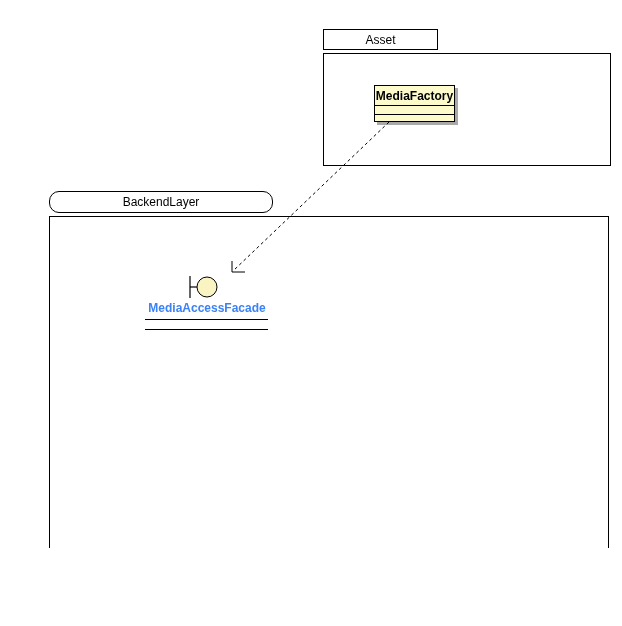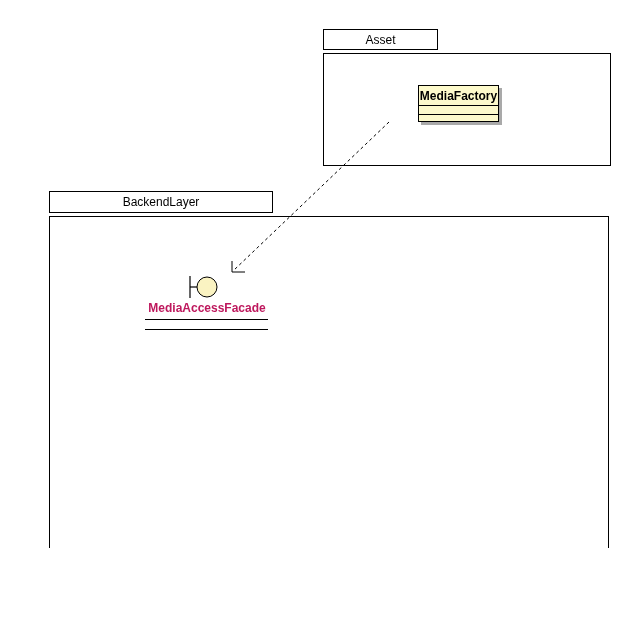--- a/index.html
+++ b/index.html
@@ -32,34 +32,33 @@
     font-size: 12px;
     color: #000;
   }
   .pkg-body {
     position: absolute;
     border: 1px solid var(--border);
     background: var(--background);
   }
   .asset-tab   { left: 323px; top: 29px;  width: 115px; height: 21px; }
   .asset-body  { left: 323px; top: 53px;  width: 288px; height: 113px; }
-  .backend-tab  { left: 49px; top: 191px; width: 224px; height: 22px; }
+  .backend-tab  { left: 49px; top: 191px; width: 224px; height: 22px; border-radius: 10px; }
   .backend-body { left: 49px; top: 216px; width: 560px; height: 397px; }
 
   
   .class-node {
     position: absolute;
     left: 374px; top: 85px;
     width: 81px; height: 37px;
     border: 1px solid var(--border);
     background: var(--node-fill);
     box-shadow: 3px 3px 0 0 var(--shadow);
     display: flex;
     flex-direction: column;
-    margin-left: 44px;
   }
   .class-title {
     height: 20px;
     border-bottom: 1px solid var(--border);
     display: flex;
     align-items: center;
     justify-content: center;
     font-size: 12px;
     font-weight: bold;
     color: #000;
@@ -77,21 +76,21 @@
   .iface-icon line { stroke: var(--border); stroke-width: 1.2; }
   .iface-icon circle { fill: var(--circle-fill); stroke: var(--border); stroke-width: 1; }
 
   .iface-label {
     position: absolute;
     left: 145px; top: 301px;
     width: 124px; height: 14px;
     text-align: center;
     font-size: 12px;
     font-weight: bold;
-    color: #be185d;
+    color: #3b82f6;
     white-space: nowrap;
   }
   .iface-sep {
     position: absolute;
     left: 145px;
     width: 123px;
     height: 0;
     border-top: 1px solid var(--border);
   }
   .iface-sep.first  { top: 319px; }

